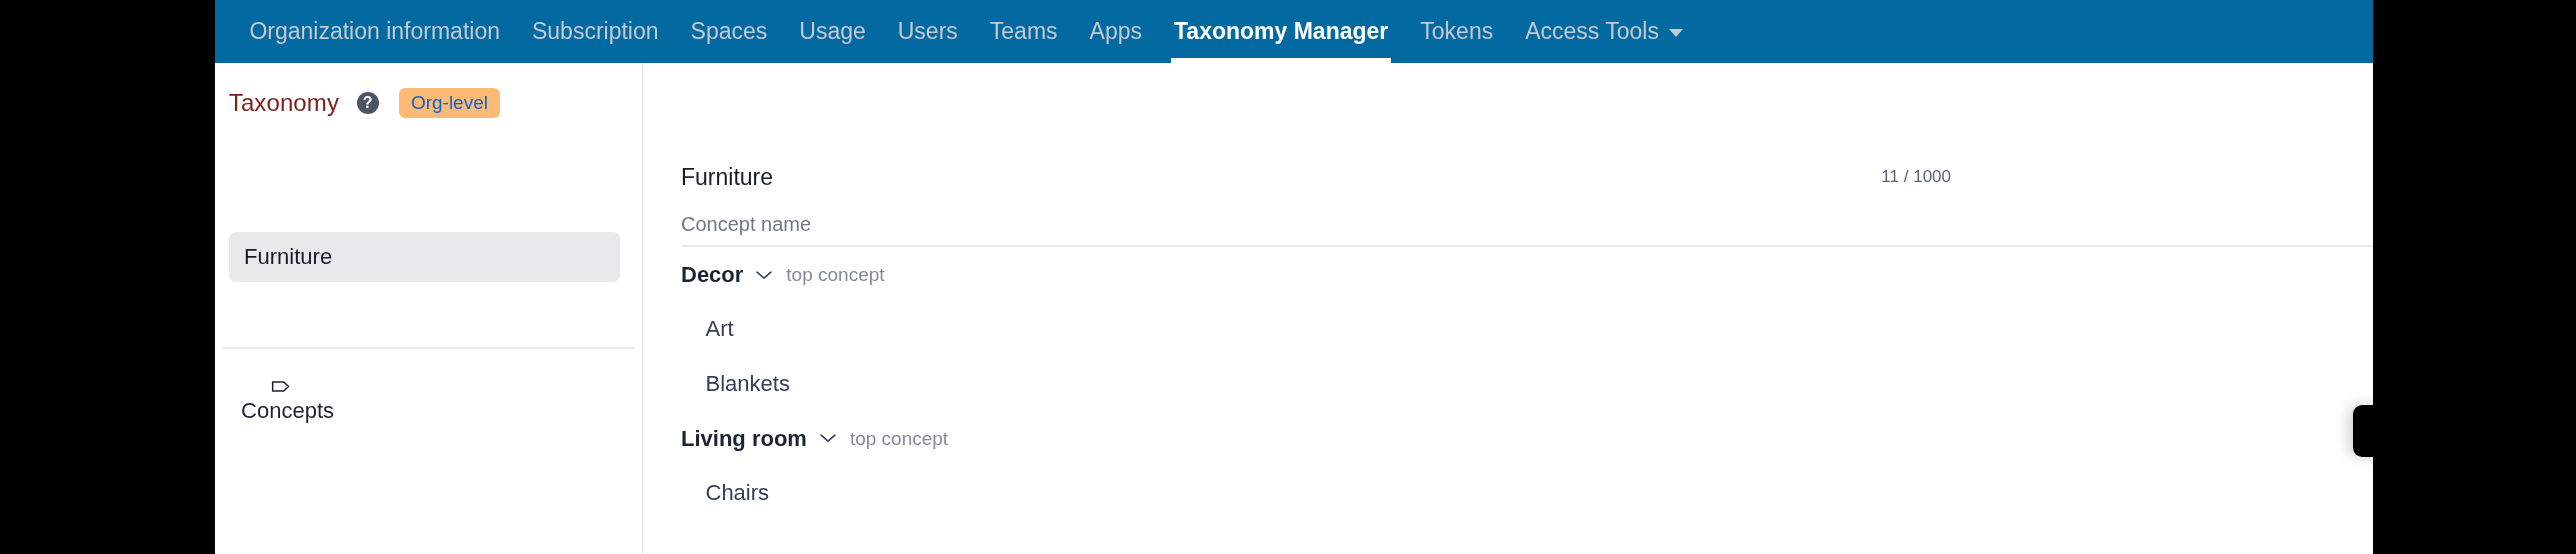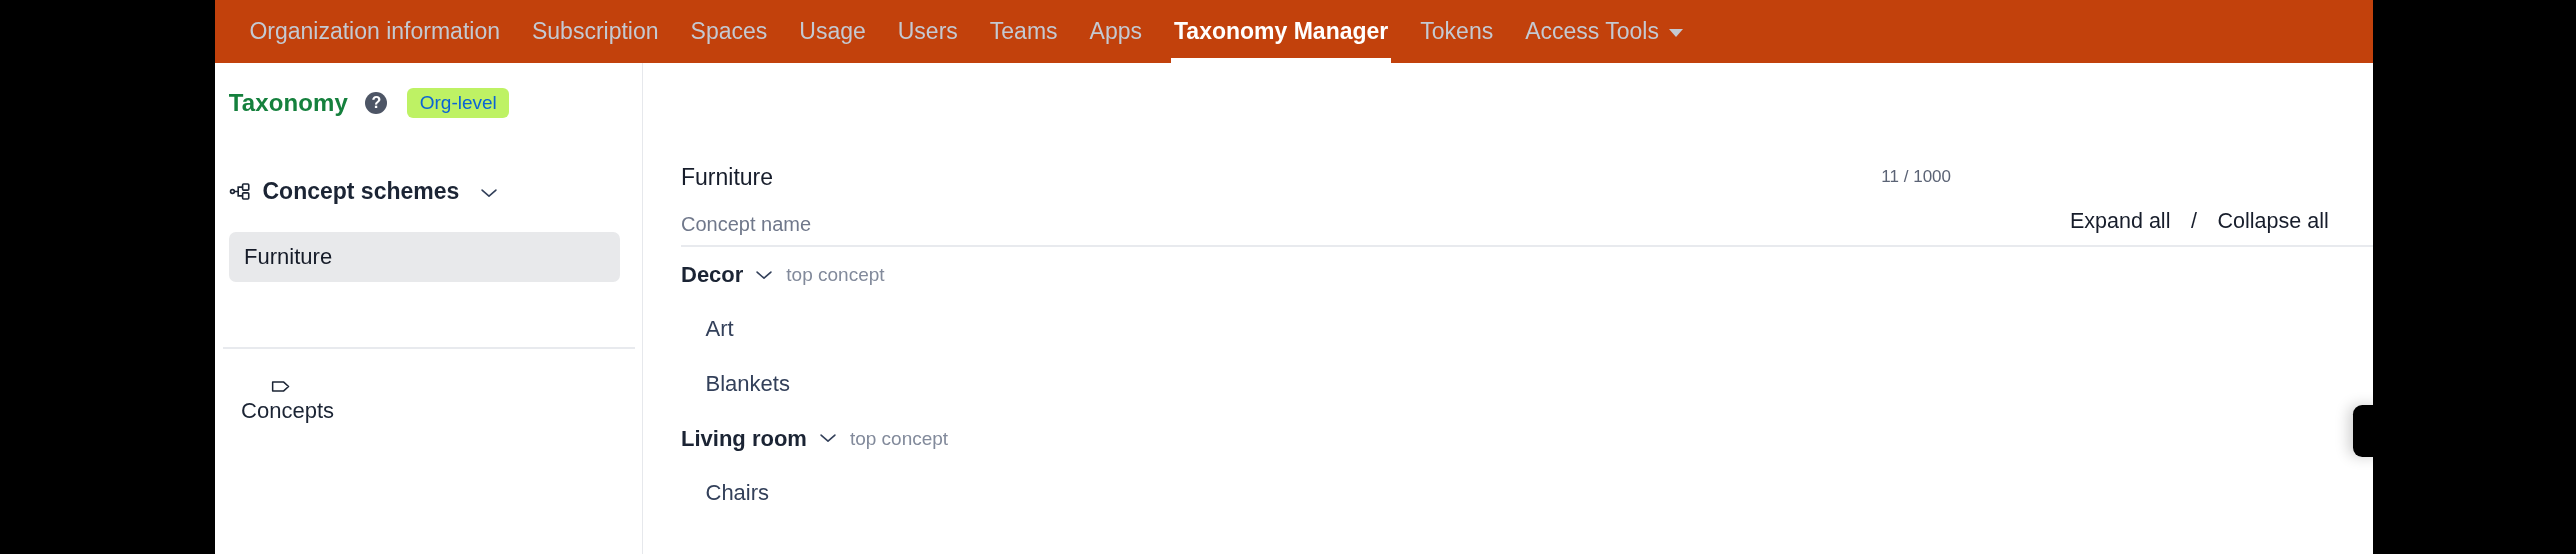--- a/index.html
+++ b/index.html
@@ -26,21 +26,21 @@
     overflow: hidden;
   }
 
   
   #navbar {
     position: absolute;
     left: 0;
     top: 0;
     width: 2158px;
     height: 63px;
-    background: #c2410c;
+    background: #0369a1;
     white-space: nowrap;
   }
   .nav-item {
     position: relative;
     display: inline-block;
     height: 63px;
     line-height: 63px;
     font-size: 23px;
     color: #c4c9d2;
     padding: 0 16px;
@@ -86,41 +86,41 @@
   #sidebar-title-row {
     position: absolute;
     left: 13.8px;
     top: 24.5px;
     height: 31px;
     display: flex;
     align-items: center;
   }
   #sidebar-title {
     font-size: 24px;
-    font-weight: bold;
-    color: #15803d;
+    font-weight: normal;
+    color: #7f1d1d;
     letter-spacing: 0.1px;
   }
   #help-icon {
     width: 22px;
     height: 22px;
     border-radius: 50%;
     background: #4d5565;
     color: #ffffff;
     font-size: 16px;
     font-weight: bold;
     line-height: 22px;
     text-align: center;
     margin-left: 17.6px;
     cursor: pointer;
     flex: none;
   }
   #org-badge {
     margin-left: 20px;
-    background: #bef264;
+    background: #fdba74;
     color: #0b64d6;
     font-size: 19px;
     border-radius: 6.1px;
     padding: 4.6px 12.3px 6.1px 12.3px;
     line-height: 1;
     white-space: nowrap;
   }
 
   #schemes-header {
     position: absolute;
@@ -299,36 +299,20 @@
   <div id="navbar"><div class="nav-item" id="nav-first"><span>Organization information</span></div><div class="nav-item"><span>Subscription</span></div><div class="nav-item"><span>Spaces</span></div><div class="nav-item"><span>Usage</span></div><div class="nav-item"><span>Users</span></div><div class="nav-item"><span>Teams</span></div><div class="nav-item"><span>Apps</span></div><div class="nav-item active"><span>Taxonomy Manager</span></div><div class="nav-item"><span>Tokens</span></div><div class="nav-item"><span>Access Tools</span><span class="nav-caret"></span></div></div>
 
   <div id="sidebar">
 
     <div id="sidebar-title-row">
       <div id="sidebar-title">Taxonomy</div>
       <div id="help-icon">?</div>
       <div id="org-badge">Org-level</div>
     </div>
 
-    <div id="schemes-header">
-      <span>
-        <svg width="23" height="23" viewBox="0 0 24 24" fill="none" stroke="#1b2434" stroke-width="1.7">
-          <circle cx="3.6" cy="12" r="2.0"></circle>
-          <rect x="14.2" y="4.2" width="6.4" height="6.4" rx="1"></rect>
-          <rect x="14.2" y="13.4" width="6.4" height="6.4" rx="1"></rect>
-          <path d="M5.6 12 H9.6 V7.4 H14.2 M9.6 12 V16.6 H14.2"></path>
-        </svg>
-      </span>
-      <span class="label">Concept schemes</span>
-      <span class="chev">
-        <svg width="20" height="12.3" viewBox="0 0 26 16" fill="none" stroke="#33405a" stroke-width="2.1" stroke-linecap="round" stroke-linejoin="round">
-          <path d="M4 4 L13 12 L22 4"></path>
-        </svg>
-      </span>
-    </div>
 
     <div class="scheme-item selected" id="scheme-0">Furniture</div>
 
     <div id="sidebar-divider"></div>
 
     <div id="concepts-row">
       <span>
         <svg width="23" height="23" viewBox="0 0 26 26" fill="none" stroke="#1b2434" stroke-width="1.7" stroke-linejoin="round">
           <path d="M3 8 H15.5 L21 13 L15.5 18 H3 Z"></path>
         </svg>
@@ -338,25 +322,20 @@
   </div>
 
   <div id="main">
 
     <div id="main-title">Furniture</div>
 
     <div id="count-label">11 / 1000</div>
 
     <div id="col-header">Concept name</div>
 
-    <div id="expand-collapse">
-      <span class="link">Expand all</span>
-      <span class="sep">/</span>
-      <span class="link">Collapse all</span>
-    </div>
 
     <div id="header-divider"></div>
 
     <div id="tree">
         <div class="tree-row top-level">
           <span class="name">Decor</span>
           <span class="chev">
             <svg width="20" height="12.3" viewBox="0 0 26 16" fill="none" stroke="#33405a" stroke-width="2.1" stroke-linecap="round" stroke-linejoin="round">
               <path d="M4 4 L13 12 L22 4"></path>
             </svg>

